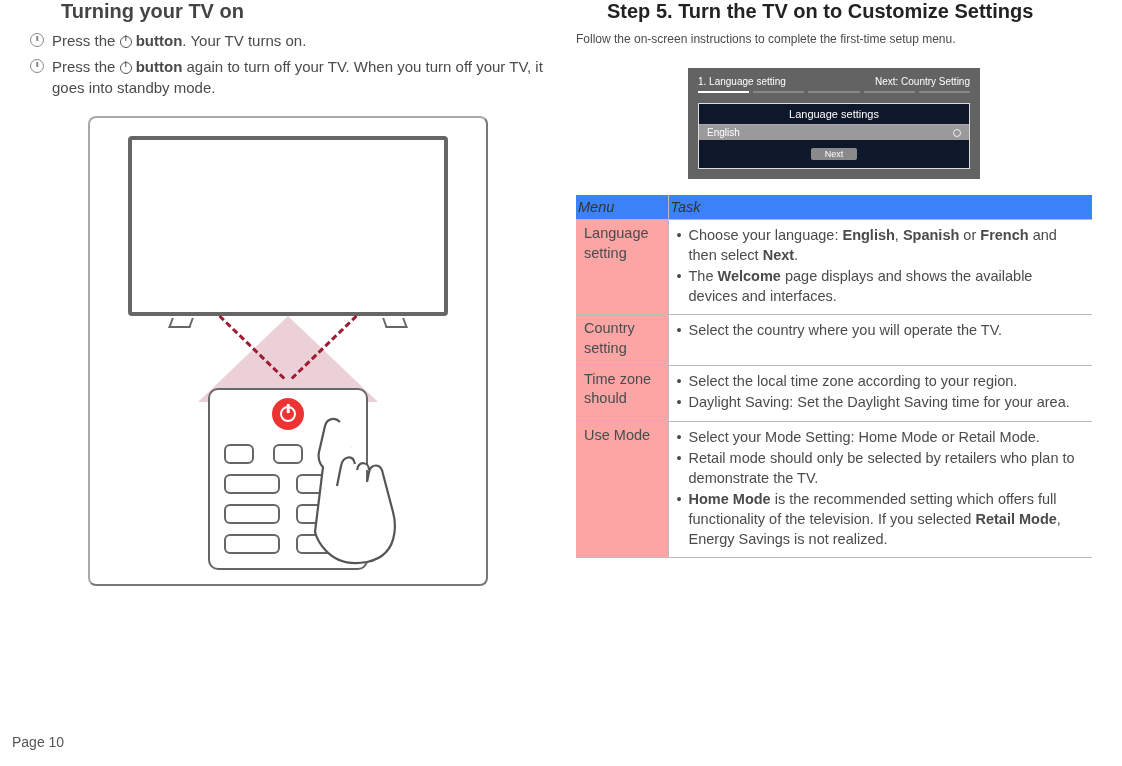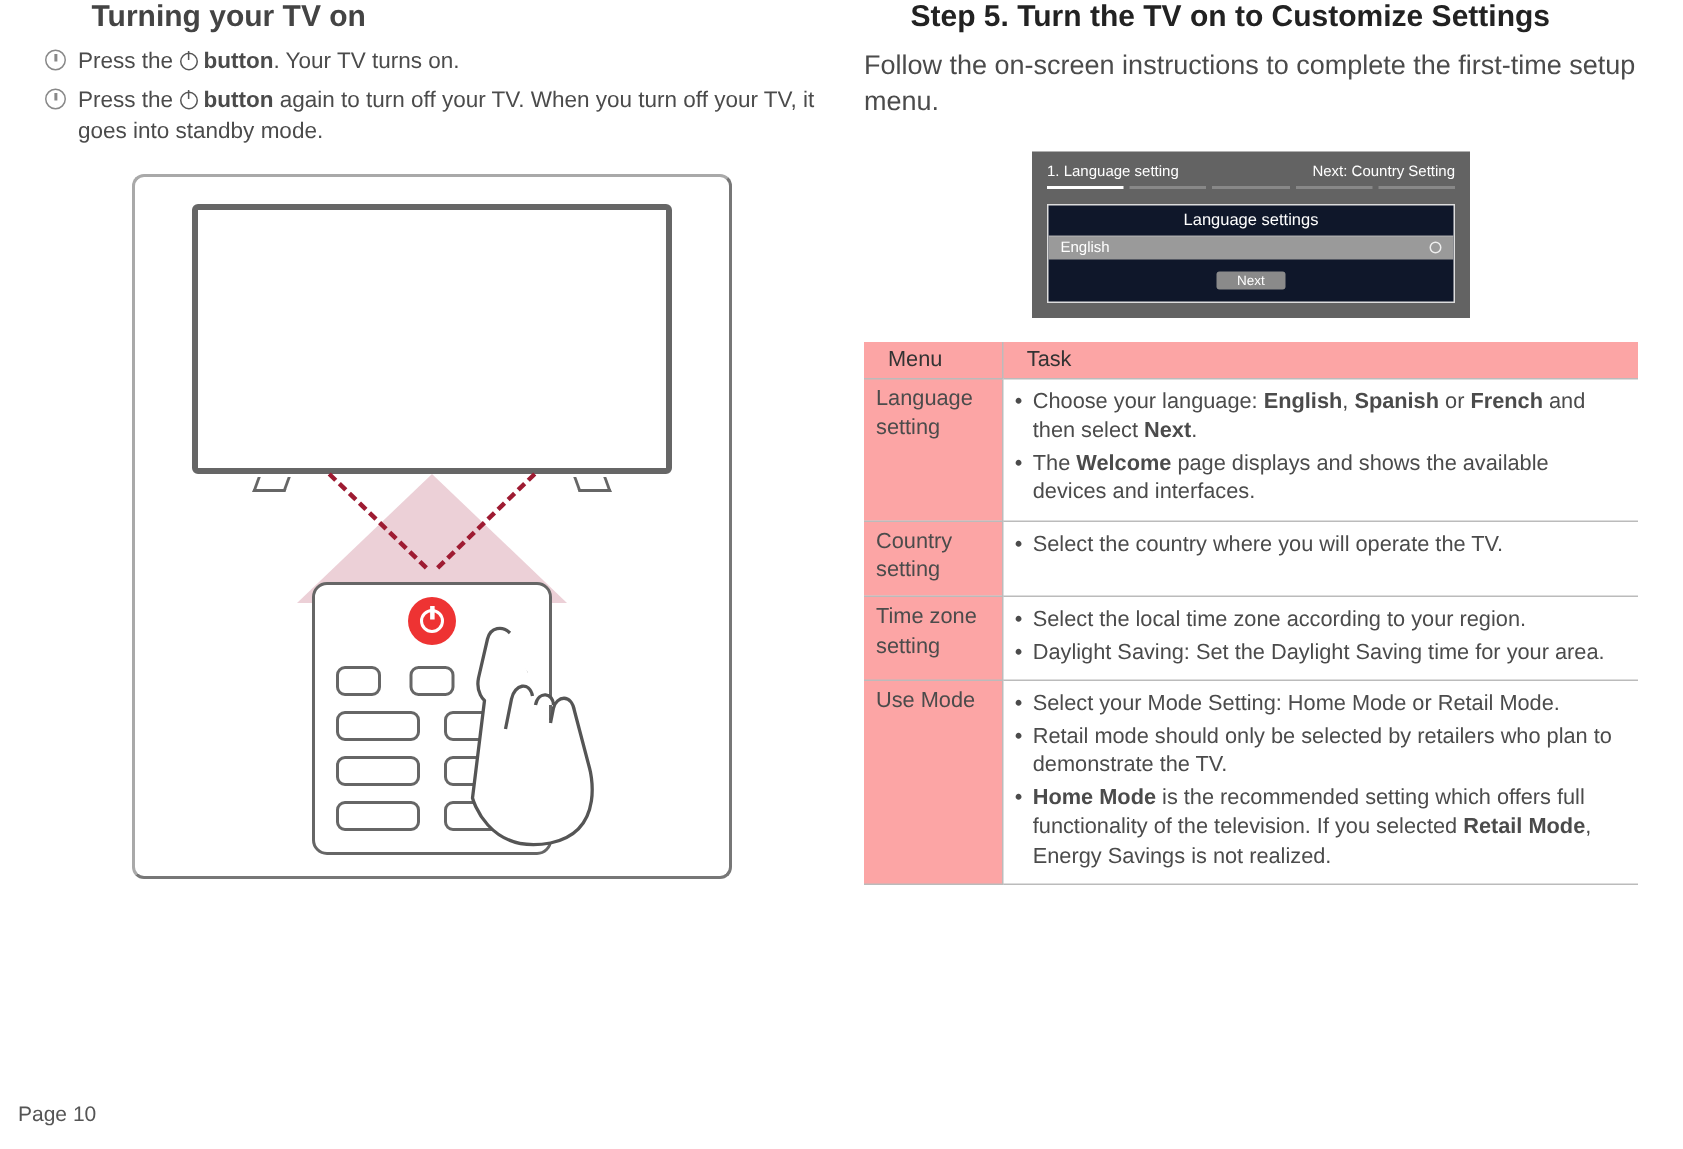--- a/index.html
+++ b/index.html
@@ -229,23 +229,24 @@
   
   table.settings {
     width: 100%;
     border-collapse: collapse;
     font-size: 14.5px;
   }
   table.settings th {
     text-align: left;
     font-weight: normal;
     color: #333;
-    background: #fca5a5;
-    padding: 4px 16px;
+    background: #3b82f6;
+    padding: 4px 2px;
     border-bottom: 1px solid #bbb;
+    font-style: italic;
   }
   table.settings th:first-child {
     width: 92px;
     border-right: 1px solid #bbb;
   }
   table.settings td {
     vertical-align: top;
     padding: 4px 8px 6px;
     border-bottom: 1px solid #bbb;
     line-height: 1.35;
@@ -328,21 +329,21 @@
 
         <svg class="hand" viewBox="0 0 130 160">
           <path d="M 65 10 C 60 5 52 6 50 14 L 44 40 C 42 50 48 55 48 55 L 40 120 C 40 120 50 158 92 150 C 130 142 118 100 118 100 L 108 62 C 106 50 96 52 94 60 L 92 70 M 80 52 C 78 42 68 44 66 54 L 62 74 M 94 58 C 94 50 84 48 82 58" fill="#fff" stroke="#555" stroke-width="2.2" stroke-linejoin="round"></path>
         </svg>
       </div>
     </div>
   </div>
 
   <div class="col">
     <h2 class="step-title">Step 5. Turn the TV on to Customize Settings</h2>
-    <p style="font-size:18px;line-height:1.35;margin-bottom:21px;">Follow the on-screen instructions to complete the first-time setup menu.</p>
+    <p style="font-size:12px;line-height:1.35;margin-bottom:21px;">Follow the on-screen instructions to complete the first-time setup menu.</p>
 
     <div class="osd-wrap">
       <div class="osd-top">
         <span>1. Language setting</span>
         <span>Next: Country Setting</span>
       </div>
       <div class="osd-segments">
         <div class="active"></div>
           <div></div>
           <div></div>
@@ -381,21 +382,21 @@
           </tr>
           <tr>
             <td>Country setting</td>
             <td>
               <ul>
                 <li>Select the country where you will operate the TV.</li>
               </ul>
             </td>
           </tr>
           <tr>
-            <td>Time zone setting</td>
+            <td>Time zone should</td>
             <td>
               <ul>
                 <li>Select the local time zone according to your region.</li>
                 <li>Daylight Saving: Set the Daylight Saving time for your area.</li>
               </ul>
             </td>
           </tr>
           <tr>
             <td>Use Mode</td>
             <td>

